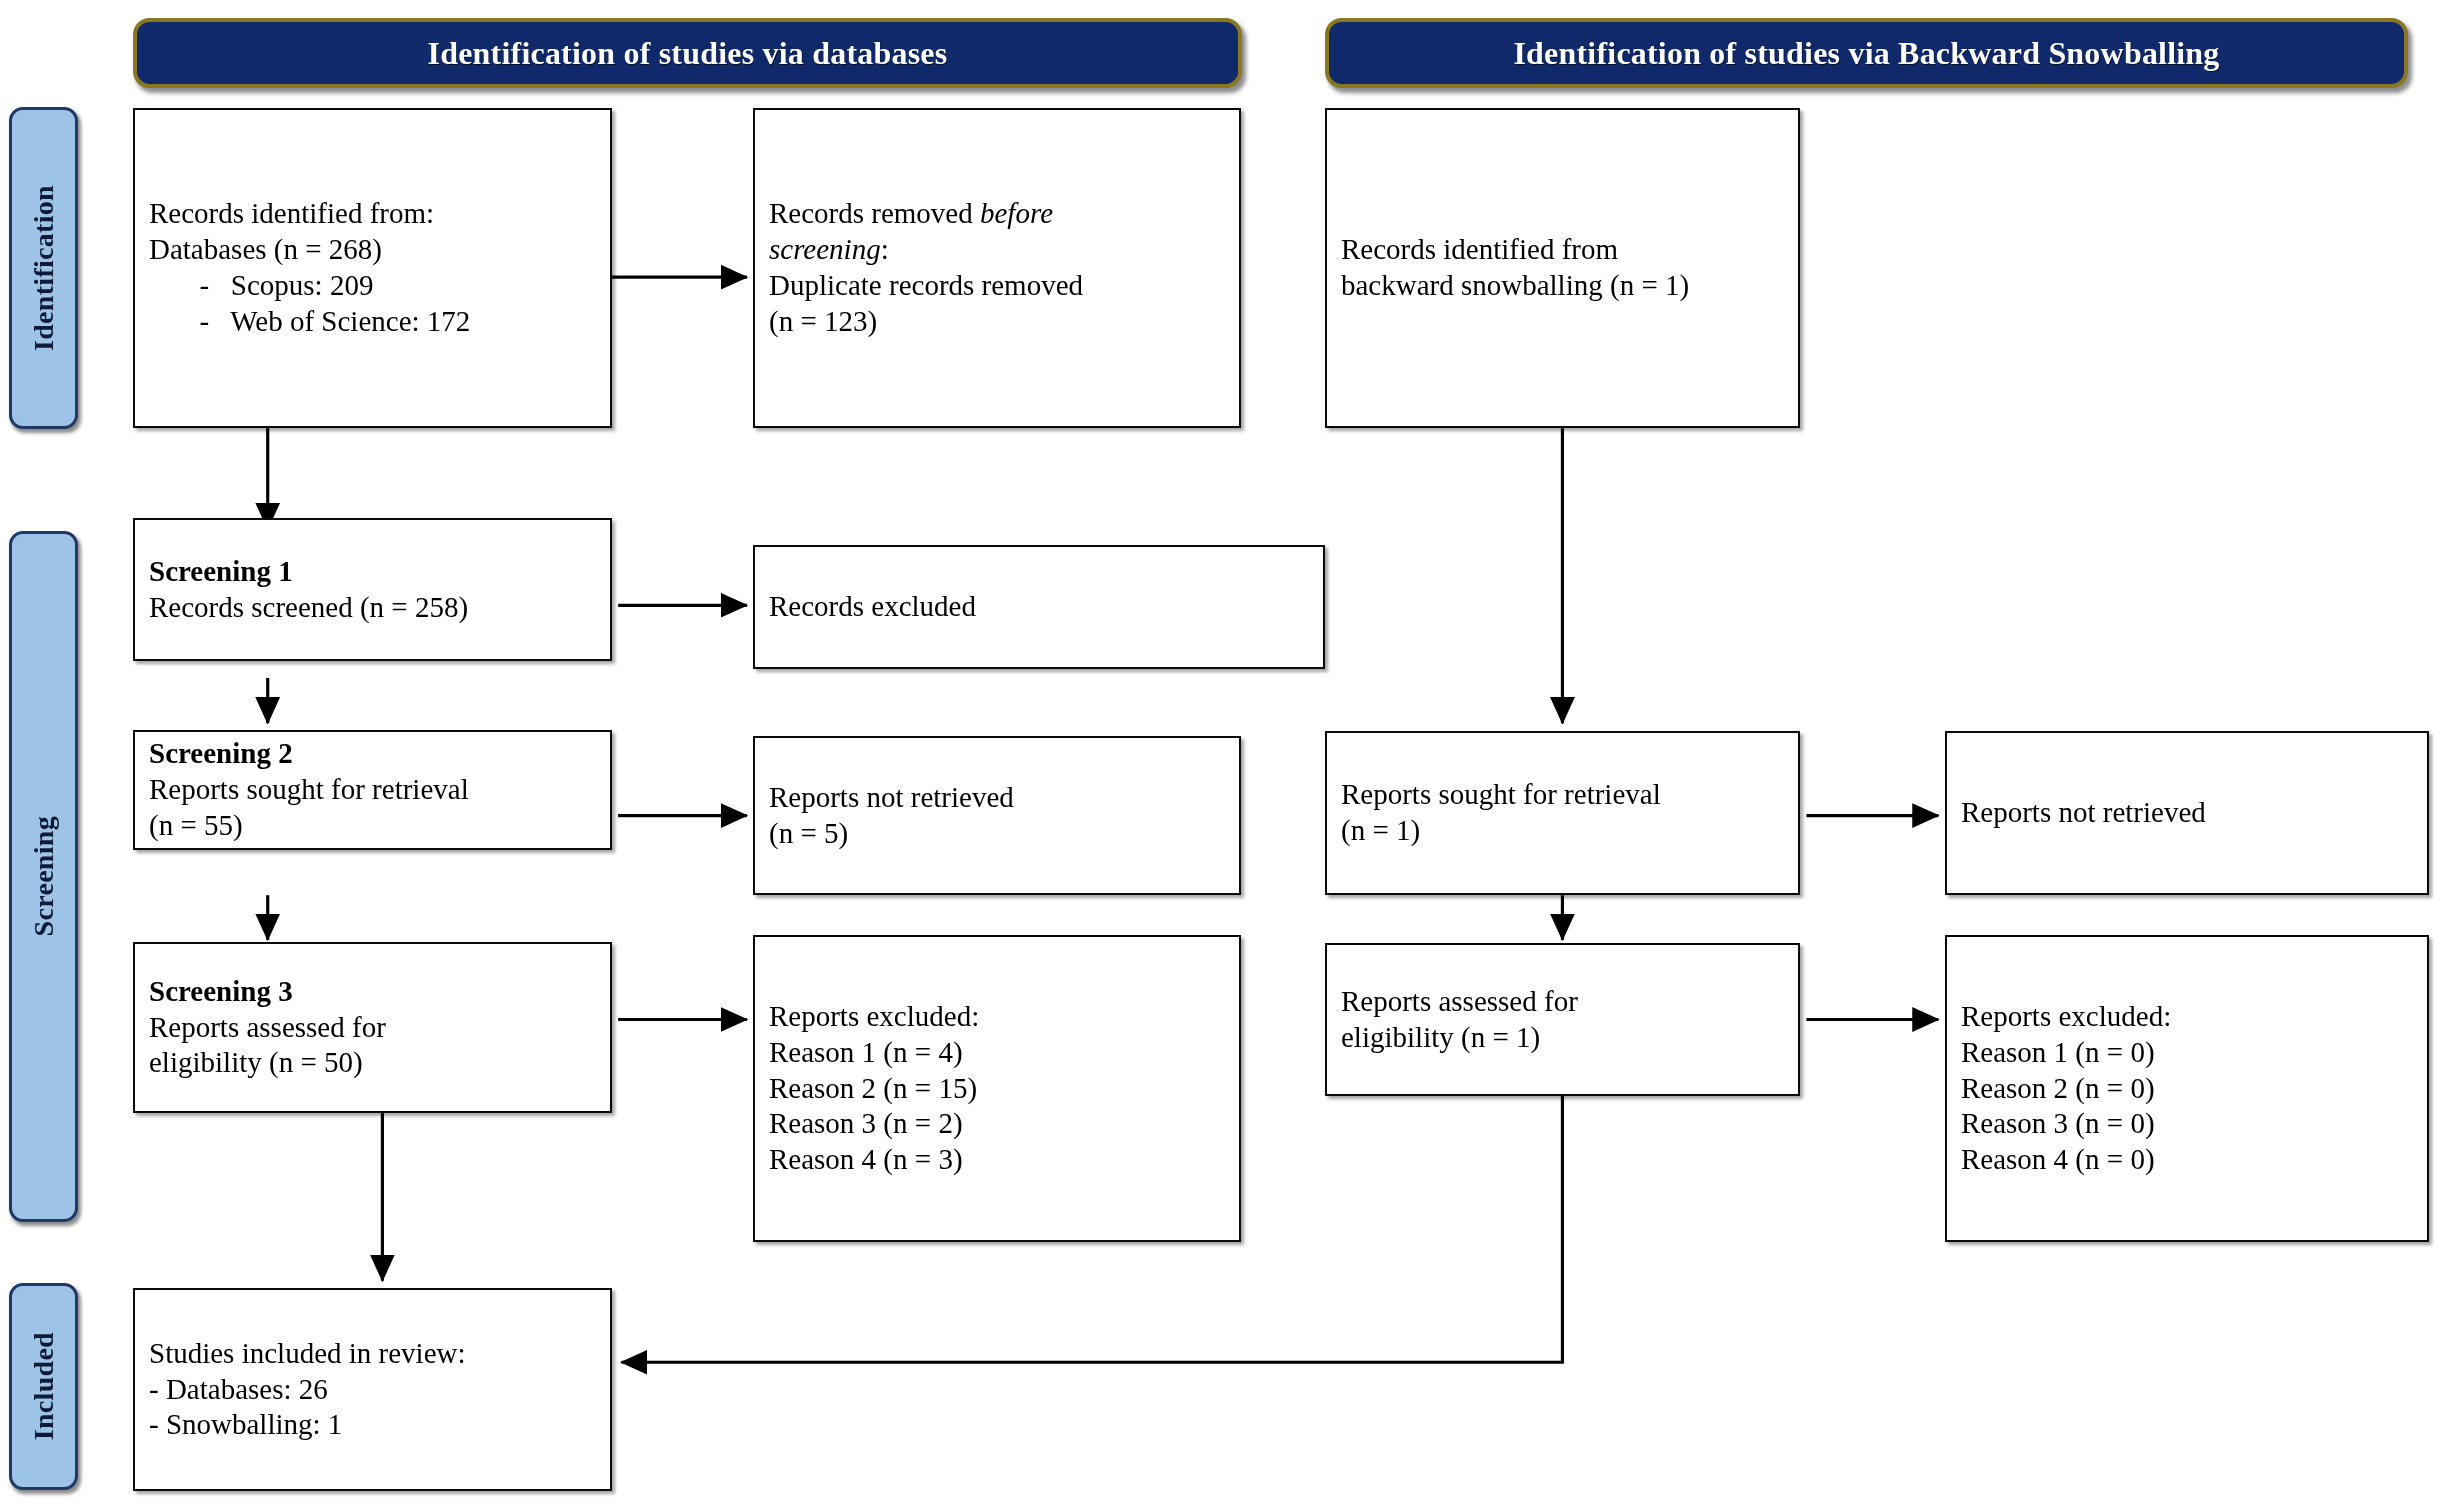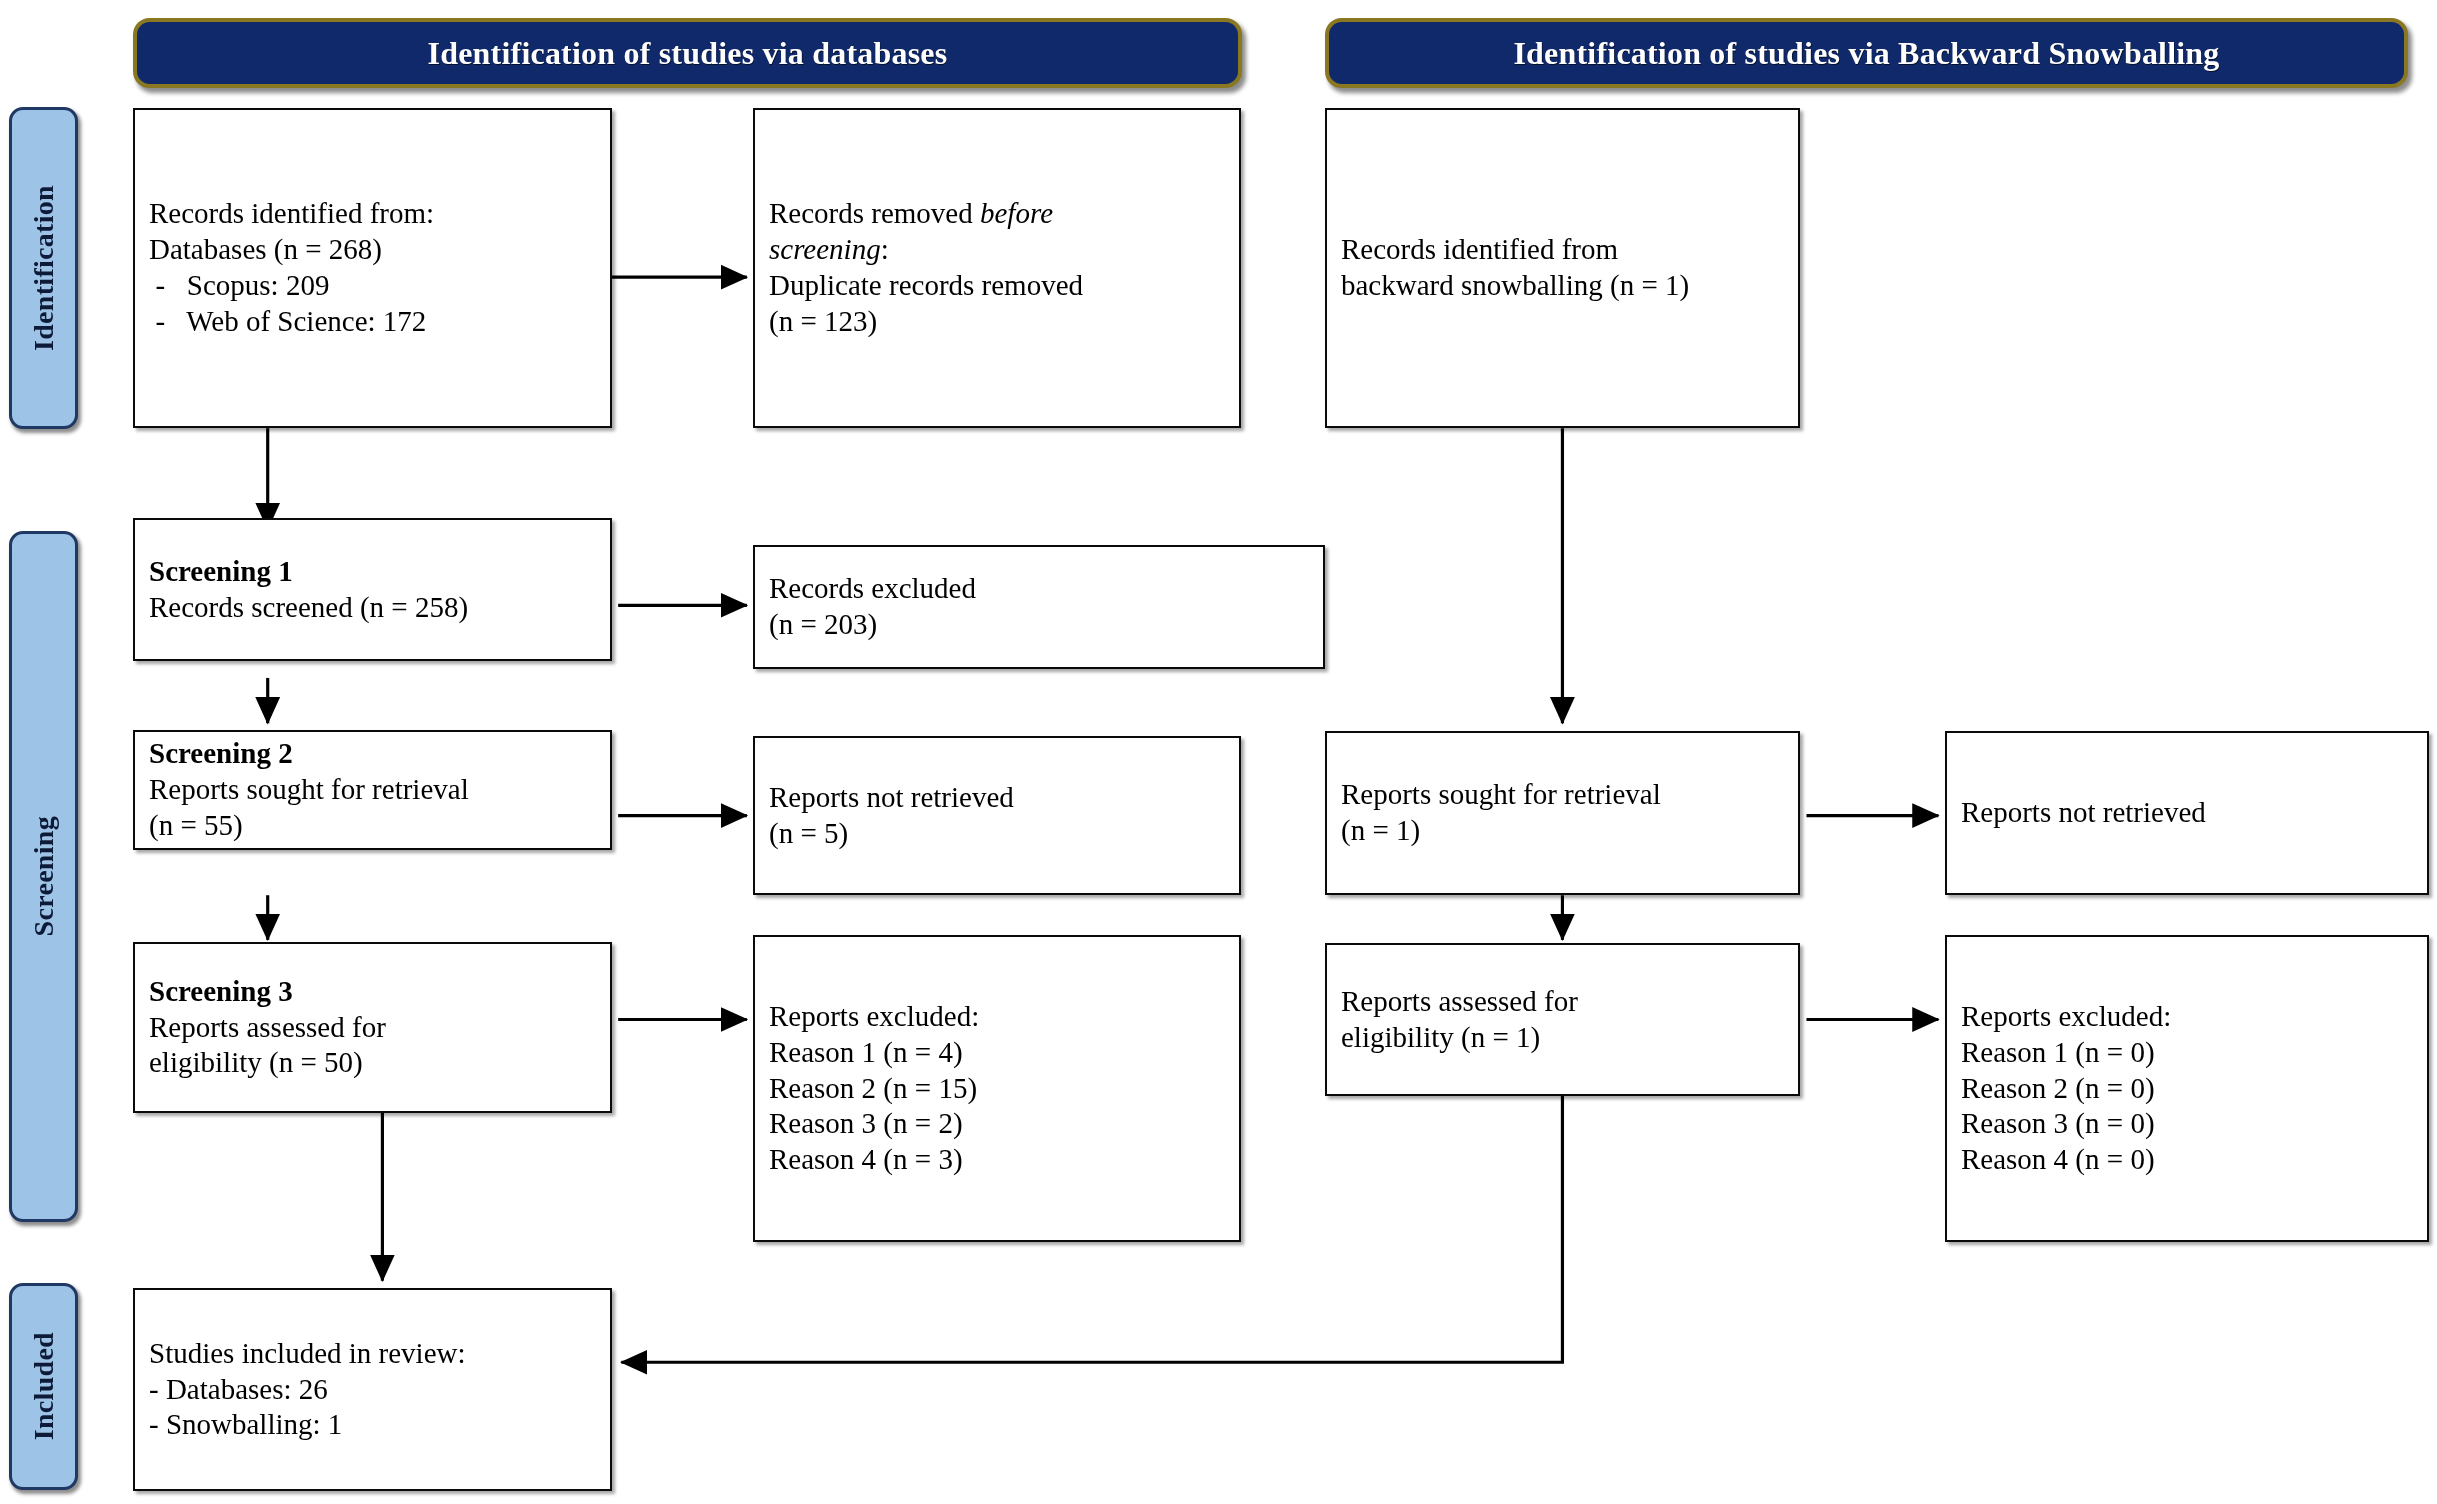--- a/index.html
+++ b/index.html
@@ -75,20 +75,21 @@
   }
   .flow-box .line {
     font-size: 29px;
     line-height: 1.24;
     color: #000000;
     white-space: pre;
   }
   .flow-box .line.bold { font-weight: bold; }
   .flow-box .line.bullet {
     padding-left: 6.4px;
+    margin-left: 44px;
   }
 
   
   #wires {
     position: absolute;
     left: 0; top: 0;
     width: 2438px;
     height: 1505px;
     pointer-events: none;
   }
@@ -173,21 +174,20 @@
     <div class="line">backward snowballing (n = 1)</div>
   </div>
 
   <div class="flow-box" style="left:133px; top:518px; width:479px; height:143px;">
     <div class="line bold">Screening 1</div>
     <div class="line">Records screened (n = 258)</div>
   </div>
 
   <div class="flow-box" style="left:753px; top:545px; width:572px; height:124px;">
     <div class="line">Records excluded</div>
-    <div class="line">(n = 203)</div>
   </div>
 
   <div class="flow-box" style="left:133px; top:730px; width:479px; height:120px;">
     <div class="line bold">Screening 2</div>
     <div class="line">Reports sought for retrieval</div>
     <div class="line">(n = 55)</div>
   </div>
 
   <div class="flow-box" style="left:753px; top:736px; width:488px; height:159px;">
     <div class="line">Reports not retrieved</div>

